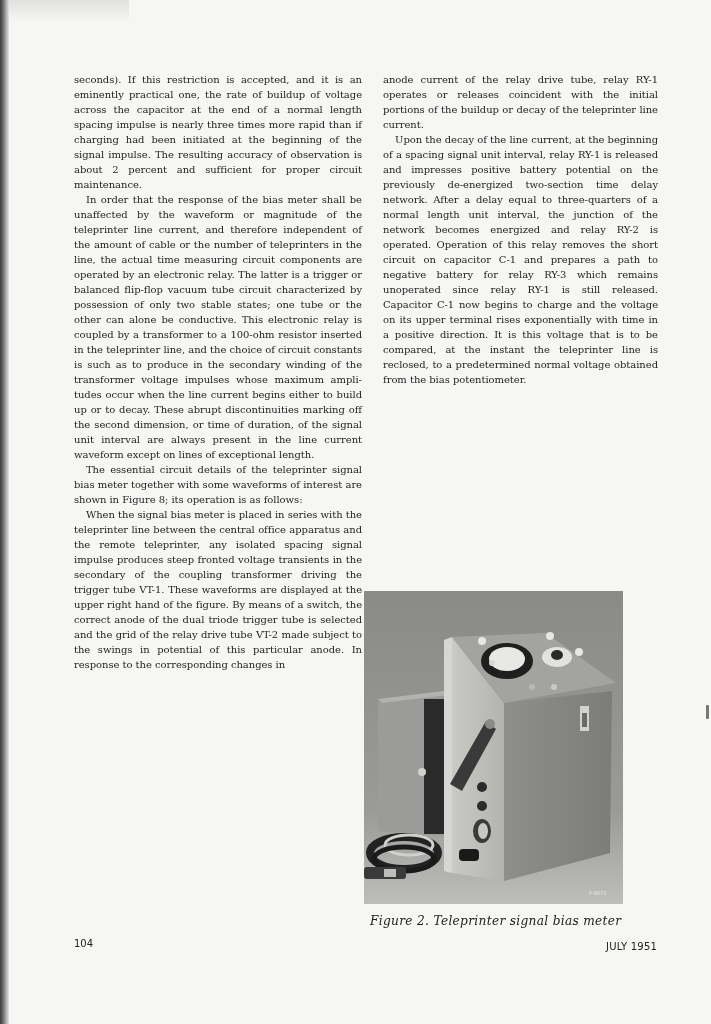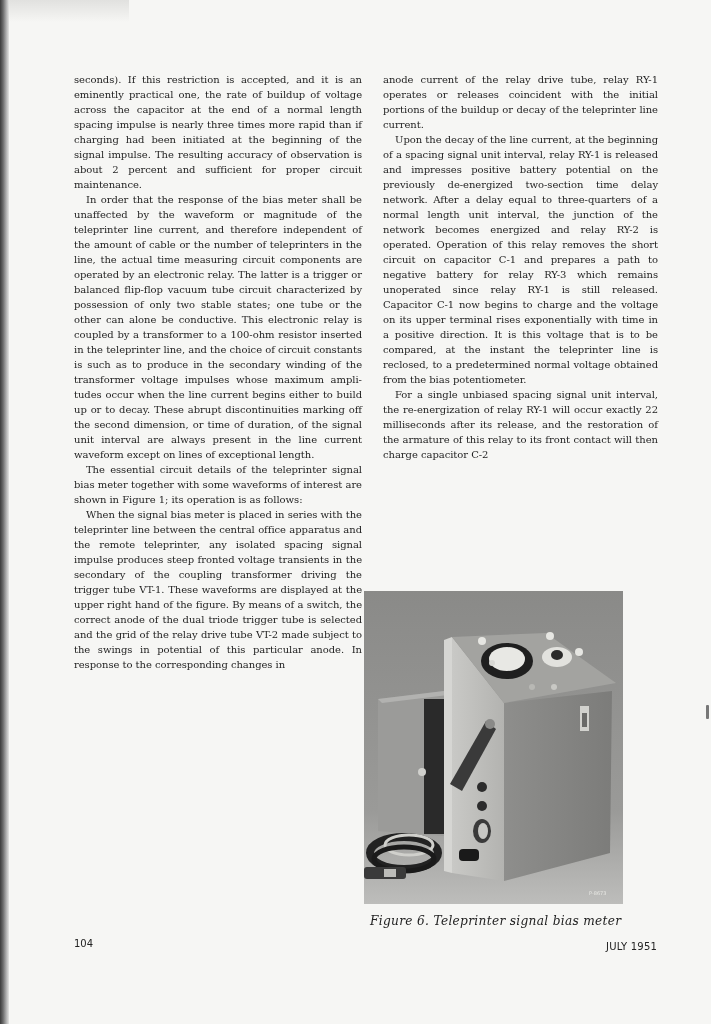--- a/index.html
+++ b/index.html
@@ -54,28 +54,27 @@
   </style>
 </head>
 <body>
 
 <div class="binding"></div>
 <div class="topshade"></div>
 
 <div class="col col-left">
   <p>seconds). If this restriction is accepted, and it is an eminently practical one, the rate of buildup of voltage across the capacitor at the end of a normal length spacing impulse is nearly three times more rapid than if charging had been initiated at the beginning of the signal impulse. The resulting accuracy of obser­vation is about 2 percent and sufficient for proper circuit maintenance.</p>
   <p class="indent">In order that the response of the bias meter shall be unaffected by the wave­form or magnitude of the teleprinter line current, and therefore independent of the amount of cable or the number of tele­printers in the line, the actual time measuring circuit components are oper­ated by an electronic relay. The latter is a trigger or balanced flip-flop vacuum tube circuit characterized by possession of only two stable states; one tube or the other can alone be conductive. This elec­tronic relay is coupled by a transformer to a 100-ohm resistor inserted in the tele­printer line, and the choice of circuit constants is such as to produce in the secondary winding of the transformer voltage impulses whose maximum ampli­tudes occur when the line current begins either to build up or to decay. These abrupt discontinuities marking off the second dimension, or time of duration, of the signal unit interval are always present in the line current waveform except on lines of exceptional length.</p>
-  <p class="indent">The essential circuit details of the teleprinter signal bias meter together with some waveforms of interest are shown in Figure 1; its operation is as follows:</p>
+  <p class="indent">The essential circuit details of the teleprinter signal bias meter together with some waveforms of interest are shown in Figure 8; its operation is as follows:</p>
   <p class="indent">When the signal bias meter is placed in series with the teleprinter line between the central office apparatus and the remote teleprinter, any isolated spacing signal impulse produces steep fronted voltage transients in the secondary of the coupling transformer driving the trigger tube VT-1. These waveforms are dis­played at the upper right hand of the figure. By means of a switch, the correct anode of the dual triode trigger tube is selected and the grid of the relay drive tube VT-2 made subject to the swings in potential of this particular anode. In response to the corresponding changes in</p>
 </div>
 
 <div class="col col-right">
   <p>anode current of the relay drive tube, relay RY-1 operates or releases coincident with the initial portions of the buildup or decay of the teleprinter line current.</p>
   <p class="indent">Upon the decay of the line current, at the beginning of a spacing signal unit interval, relay RY-1 is released and im­presses positive battery potential on the previously de-energized two-section time delay network. After a delay equal to three-quarters of a normal length unit interval, the junction of the network becomes energized and relay RY-2 is operated. Operation of this relay removes the short circuit on capacitor C-1 and pre­pares a path to negative battery for relay RY-3 which remains unoperated since relay RY-1 is still released. Capacitor C-1 now begins to charge and the voltage on its upper terminal rises exponentially with time in a positive direction. It is this volt­age that is to be compared, at the instant the teleprinter line is reclosed, to a pre­determined normal voltage obtained from the bias potentiometer.</p>
-  <p class="indent">For a single unbiased spacing signal unit interval, the re-energization of relay RY-1 will occur exactly 22 milliseconds after its release, and the restoration of the armature of this relay to its front contact will then charge capacitor C-2</p>
 </div>
 
 <div class="figure">
   <svg width="259" height="313" viewBox="0 0 259 313">
     <defs>
       <linearGradient id="bg" x1="0" y1="0" x2="0" y2="1">
         <stop offset="0" stop-color="#8a8a88"></stop>
         <stop offset="0.7" stop-color="#9a9a98"></stop>
         <stop offset="1" stop-color="#bdbdbb"></stop>
       </linearGradient>
@@ -130,17 +129,17 @@
     <ellipse cx="40" cy="262" rx="34" ry="16" fill="none" stroke="#222" stroke-width="8"></ellipse>
     <ellipse cx="45" cy="254" rx="24" ry="10" fill="none" stroke="#d0d0cc" stroke-width="3"></ellipse>
     <ellipse cx="40" cy="268" rx="30" ry="12" fill="none" stroke="#1a1a1a" stroke-width="5"></ellipse>
     <rect x="0" y="276" width="42" height="12" rx="3" fill="#3a3a3a"></rect>
     <rect x="20" y="278" width="12" height="8" fill="#bdbdb9"></rect>
     <rect x="95" y="258" width="20" height="12" rx="4" fill="#1a1a1a"></rect>
     <text x="225" y="304" font-size="5" fill="#e8e8e4" font-family="DejaVu Sans, sans-serif">P-8673</text>
   </svg>
 </div>
 
-<div class="caption">Figure 6. Teleprinter signal bias meter</div>
+<div class="caption">Figure 2. Teleprinter signal bias meter</div>
 
 <div class="page-num">104</div>
 <div class="issue-date">JULY 1951</div>
 <div class="edge-mark"></div>
 
 </body></html>

